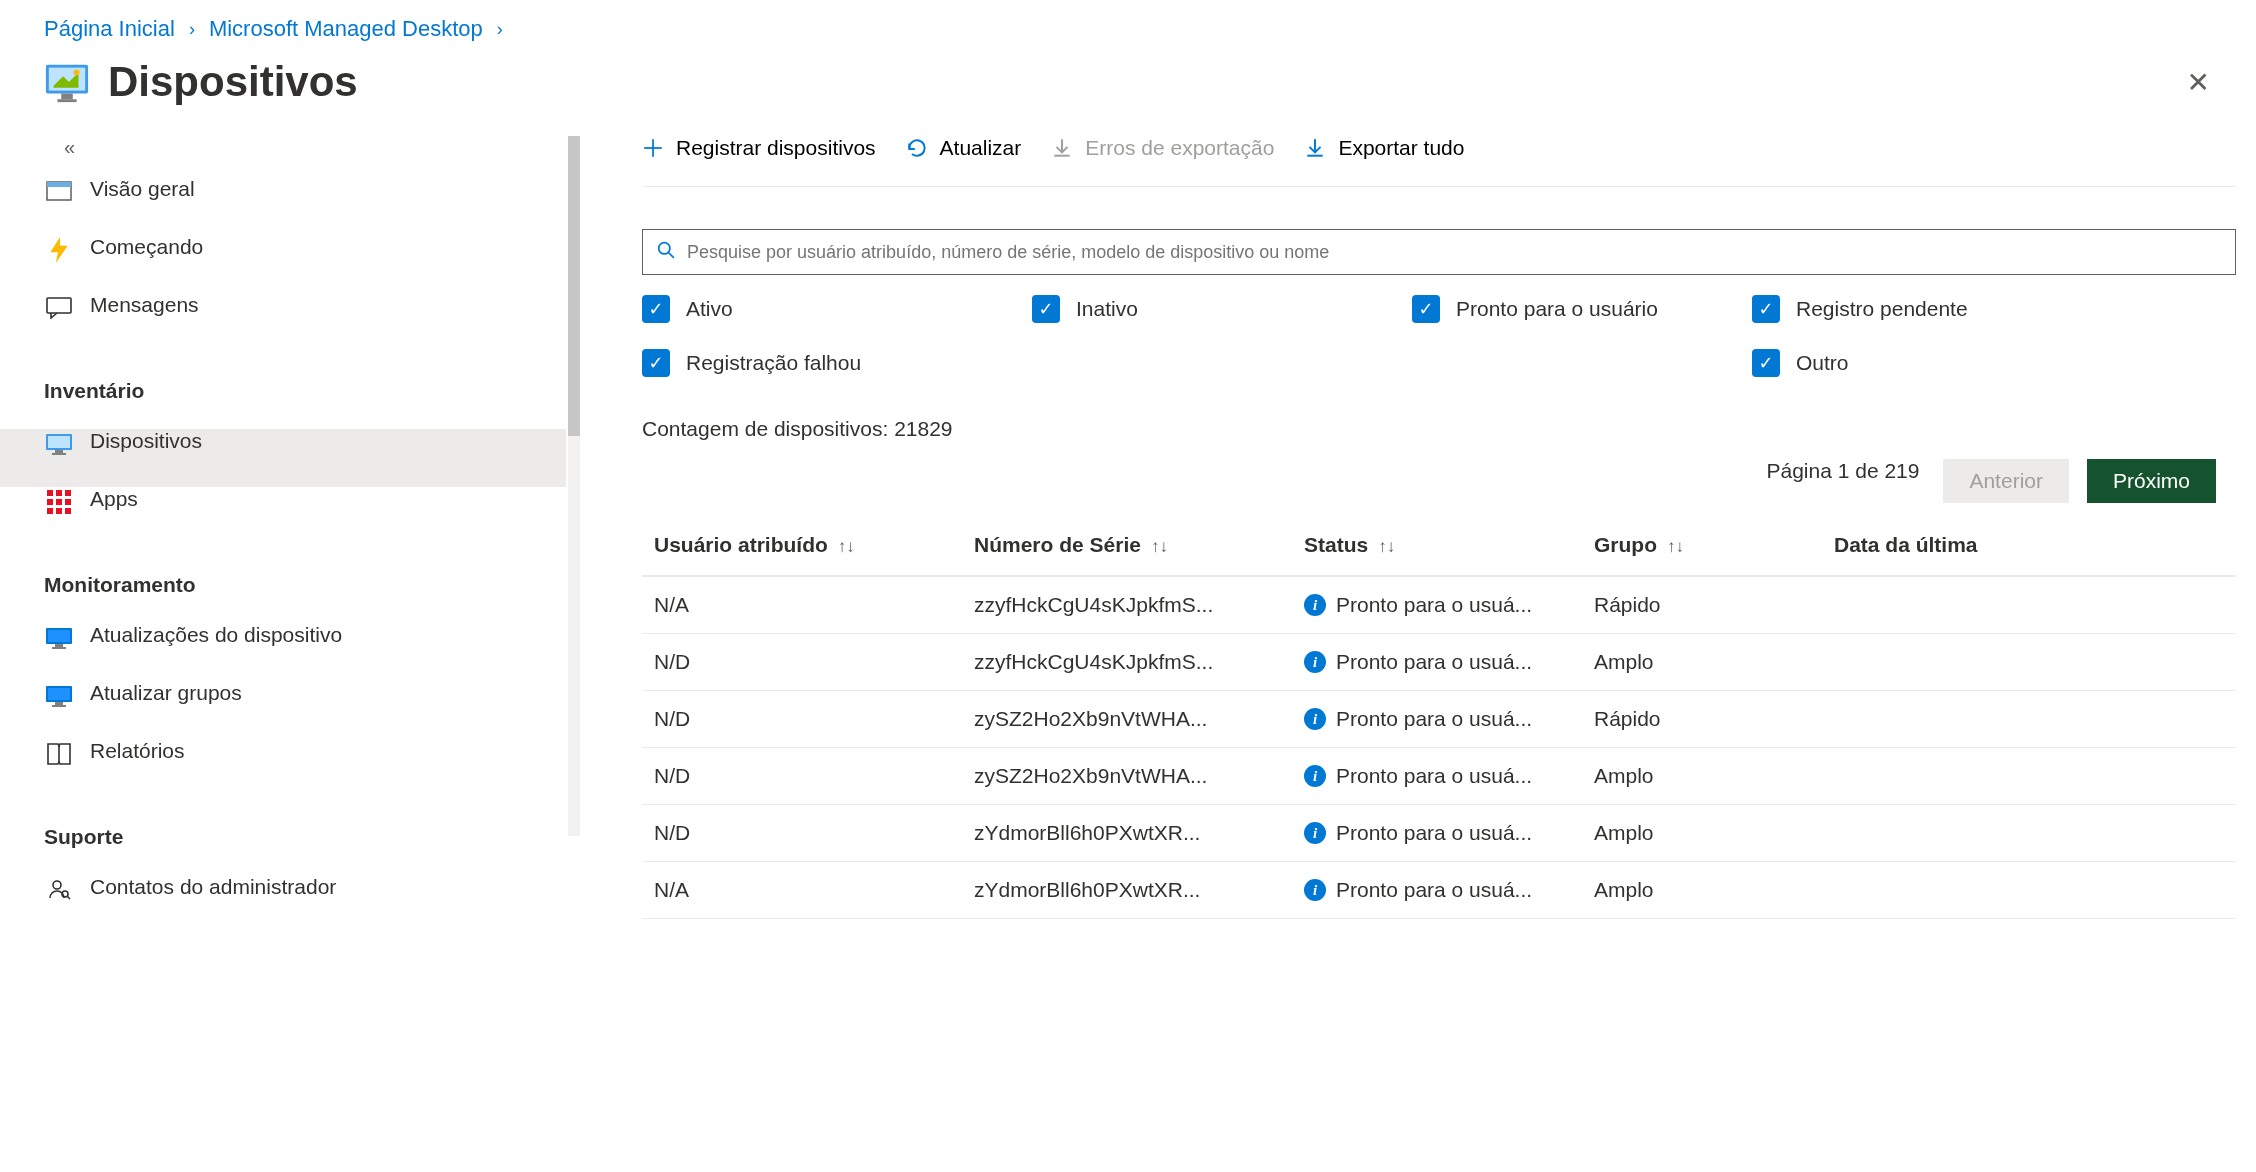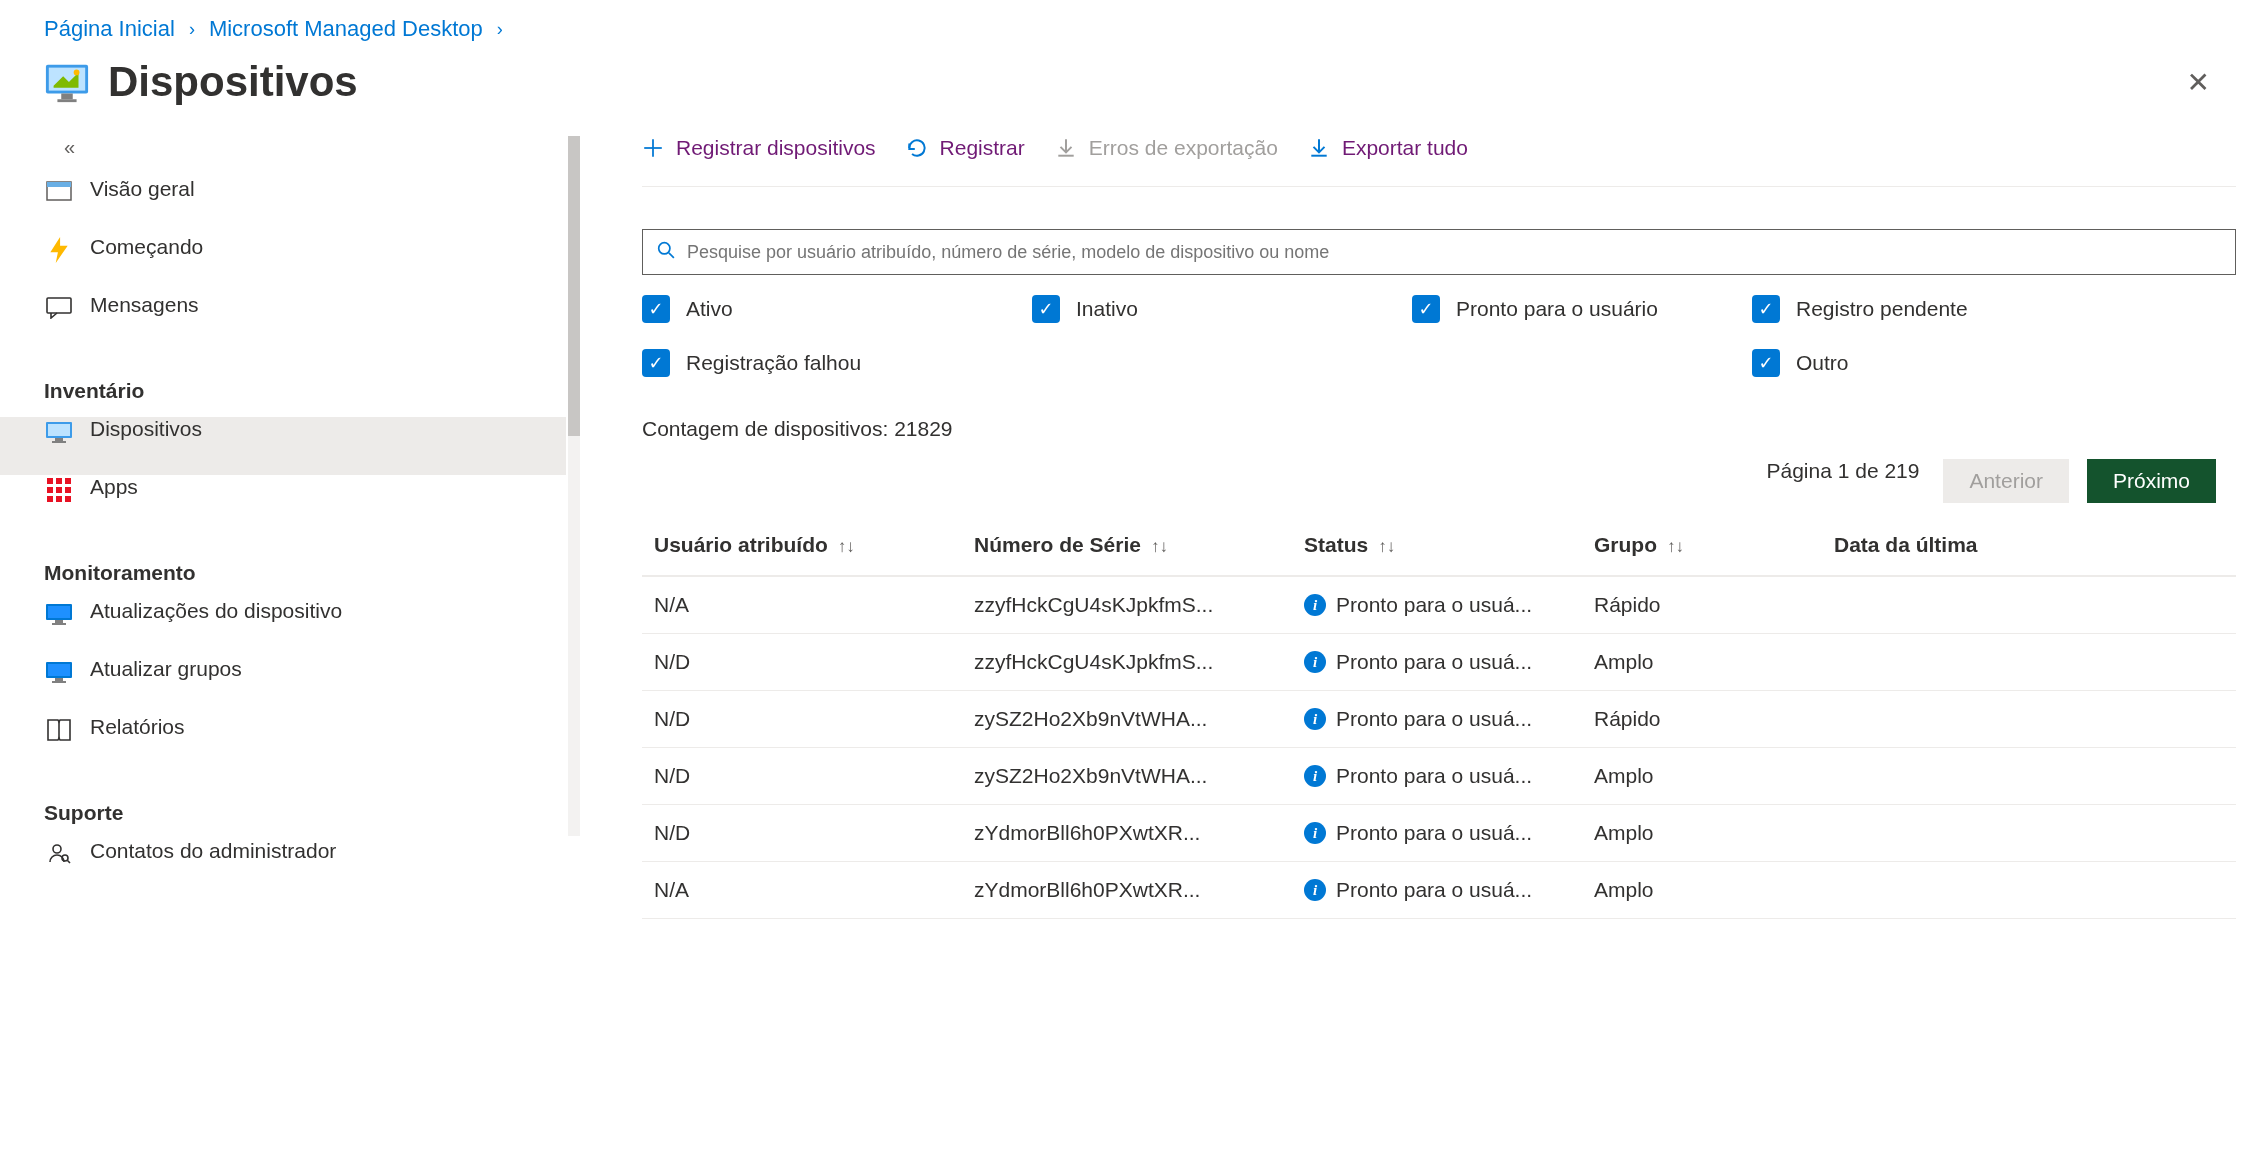--- a/index.html
+++ b/index.html
@@ -126,21 +126,21 @@
     height: 30px;
     display: inline-flex;
     align-items: center;
     justify-content: center;
     margin-right: 16px;
   }
   .side-item .label { font-size: 21px; }
   .section-hdr {
     font-size: 21px;
     font-weight: 600;
-    padding: 28px 0 14px 44px;
+    padding: 28px 0 26px 44px;
   }
 
   .side-scrollbar {
     position: absolute;
     right: 0;
     top: 0;
     width: 12px;
     height: 700px;
     background: #f3f2f1;
   }
@@ -157,21 +157,21 @@
     gap: 30px;
     padding-bottom: 26px;
     border-bottom: 1px solid #edebe9;
   }
   .tool-btn {
     display: inline-flex;
     align-items: center;
     gap: 12px;
     font-size: 21px;
     cursor: pointer;
-    color: #701a75;
+    color: #000000;
   }
   .tool-btn.disabled { color: #a19f9d; cursor: default; }
   .tool-btn .ico { color: #0078d4; font-size: 22px; display:inline-flex; }
   .tool-btn.disabled .ico { color: #a19f9d; }
 
   
   .filter-search {
     margin-top: 42px;
     border: 1px solid #605e5c;
     height: 46px;
@@ -442,21 +442,21 @@
           </span>
         <span>Registrar dispositivos</span>
       </span>
       <span class="tool-btn">
         <span class="ico">
             <svg width="22" height="22" viewBox="0 0 20 20" fill="none" stroke="#0078d4" stroke-width="1.8">
               <path d="M3 10a7 7 0 1 1 2.5 5.4"></path>
               <polyline points="3,6 3,11 8,11"></polyline>
             </svg>
           </span>
-        <span>Registrar</span>
+        <span>Atualizar</span>
       </span>
       <span class="tool-btn disabled">
         <span class="ico">
             <svg width="22" height="22" viewBox="0 0 20 20" fill="none" stroke="#a19f9d" stroke-width="1.8">
               <line x1="10" y1="2" x2="10" y2="13"></line>
               <polyline points="5,9 10,14 15,9"></polyline>
               <line x1="3" y1="17" x2="17" y2="17"></line>
             </svg>
           </span>
         <span>Erros de exportação</span>

